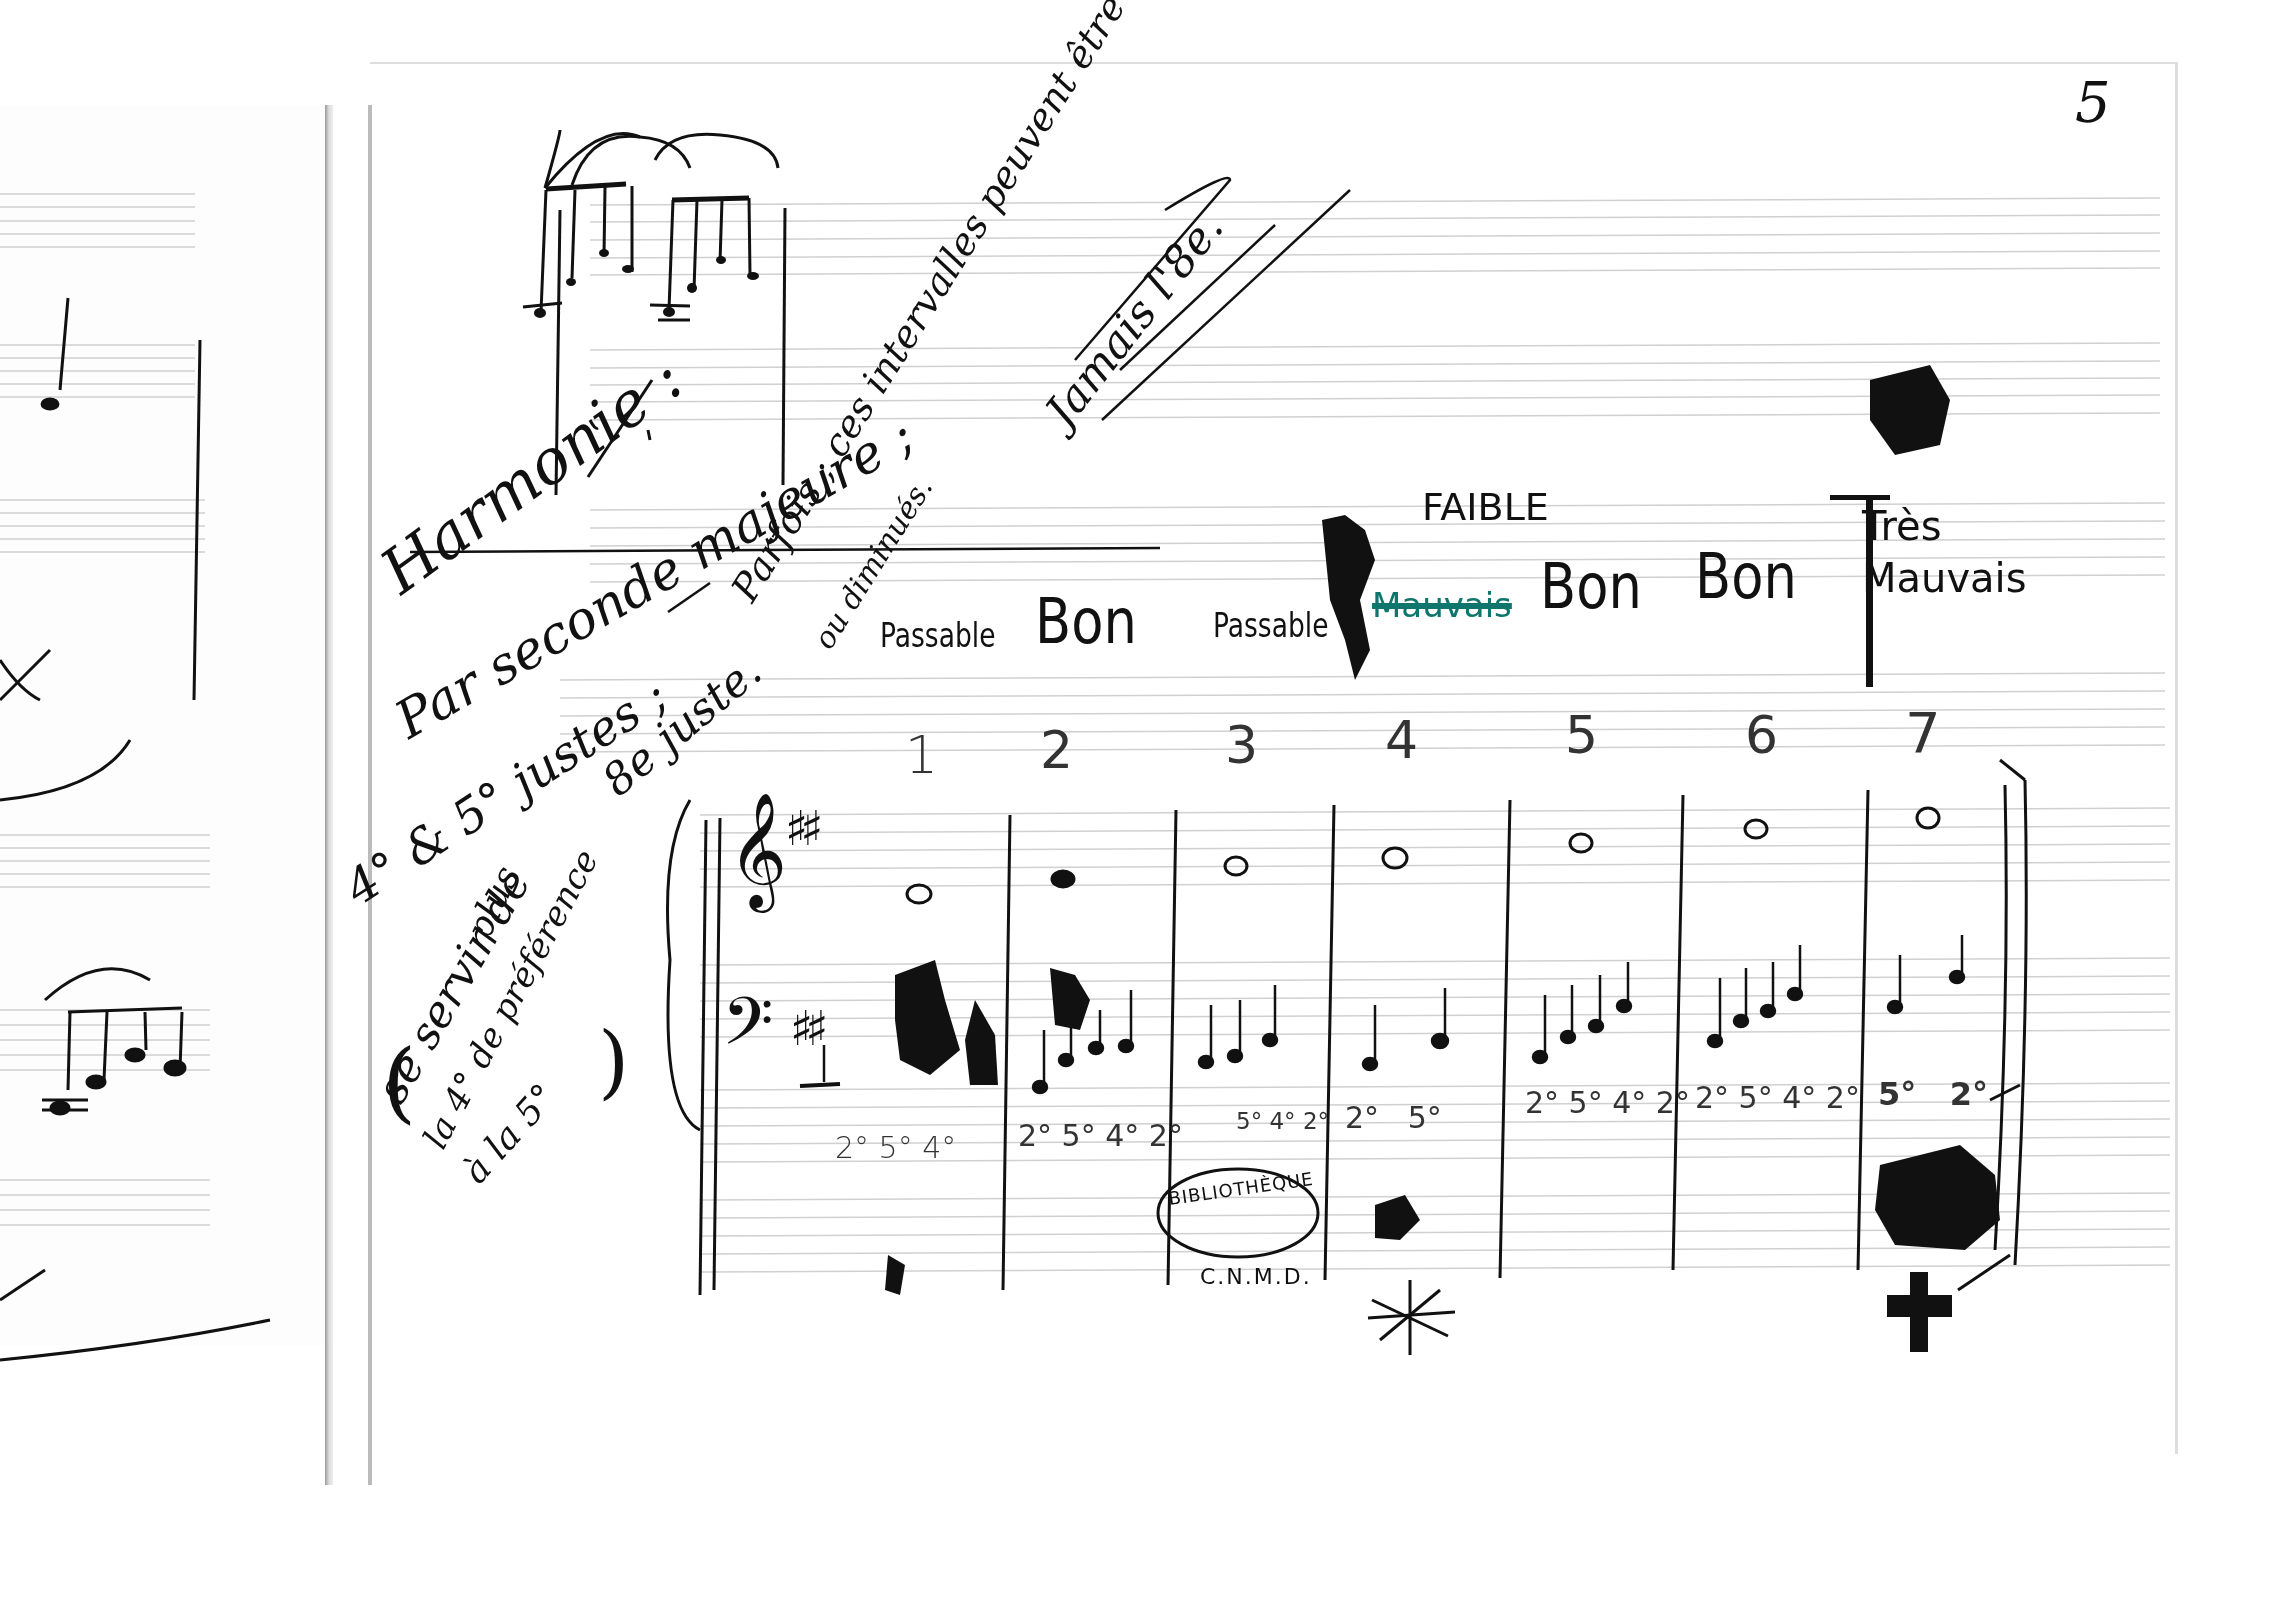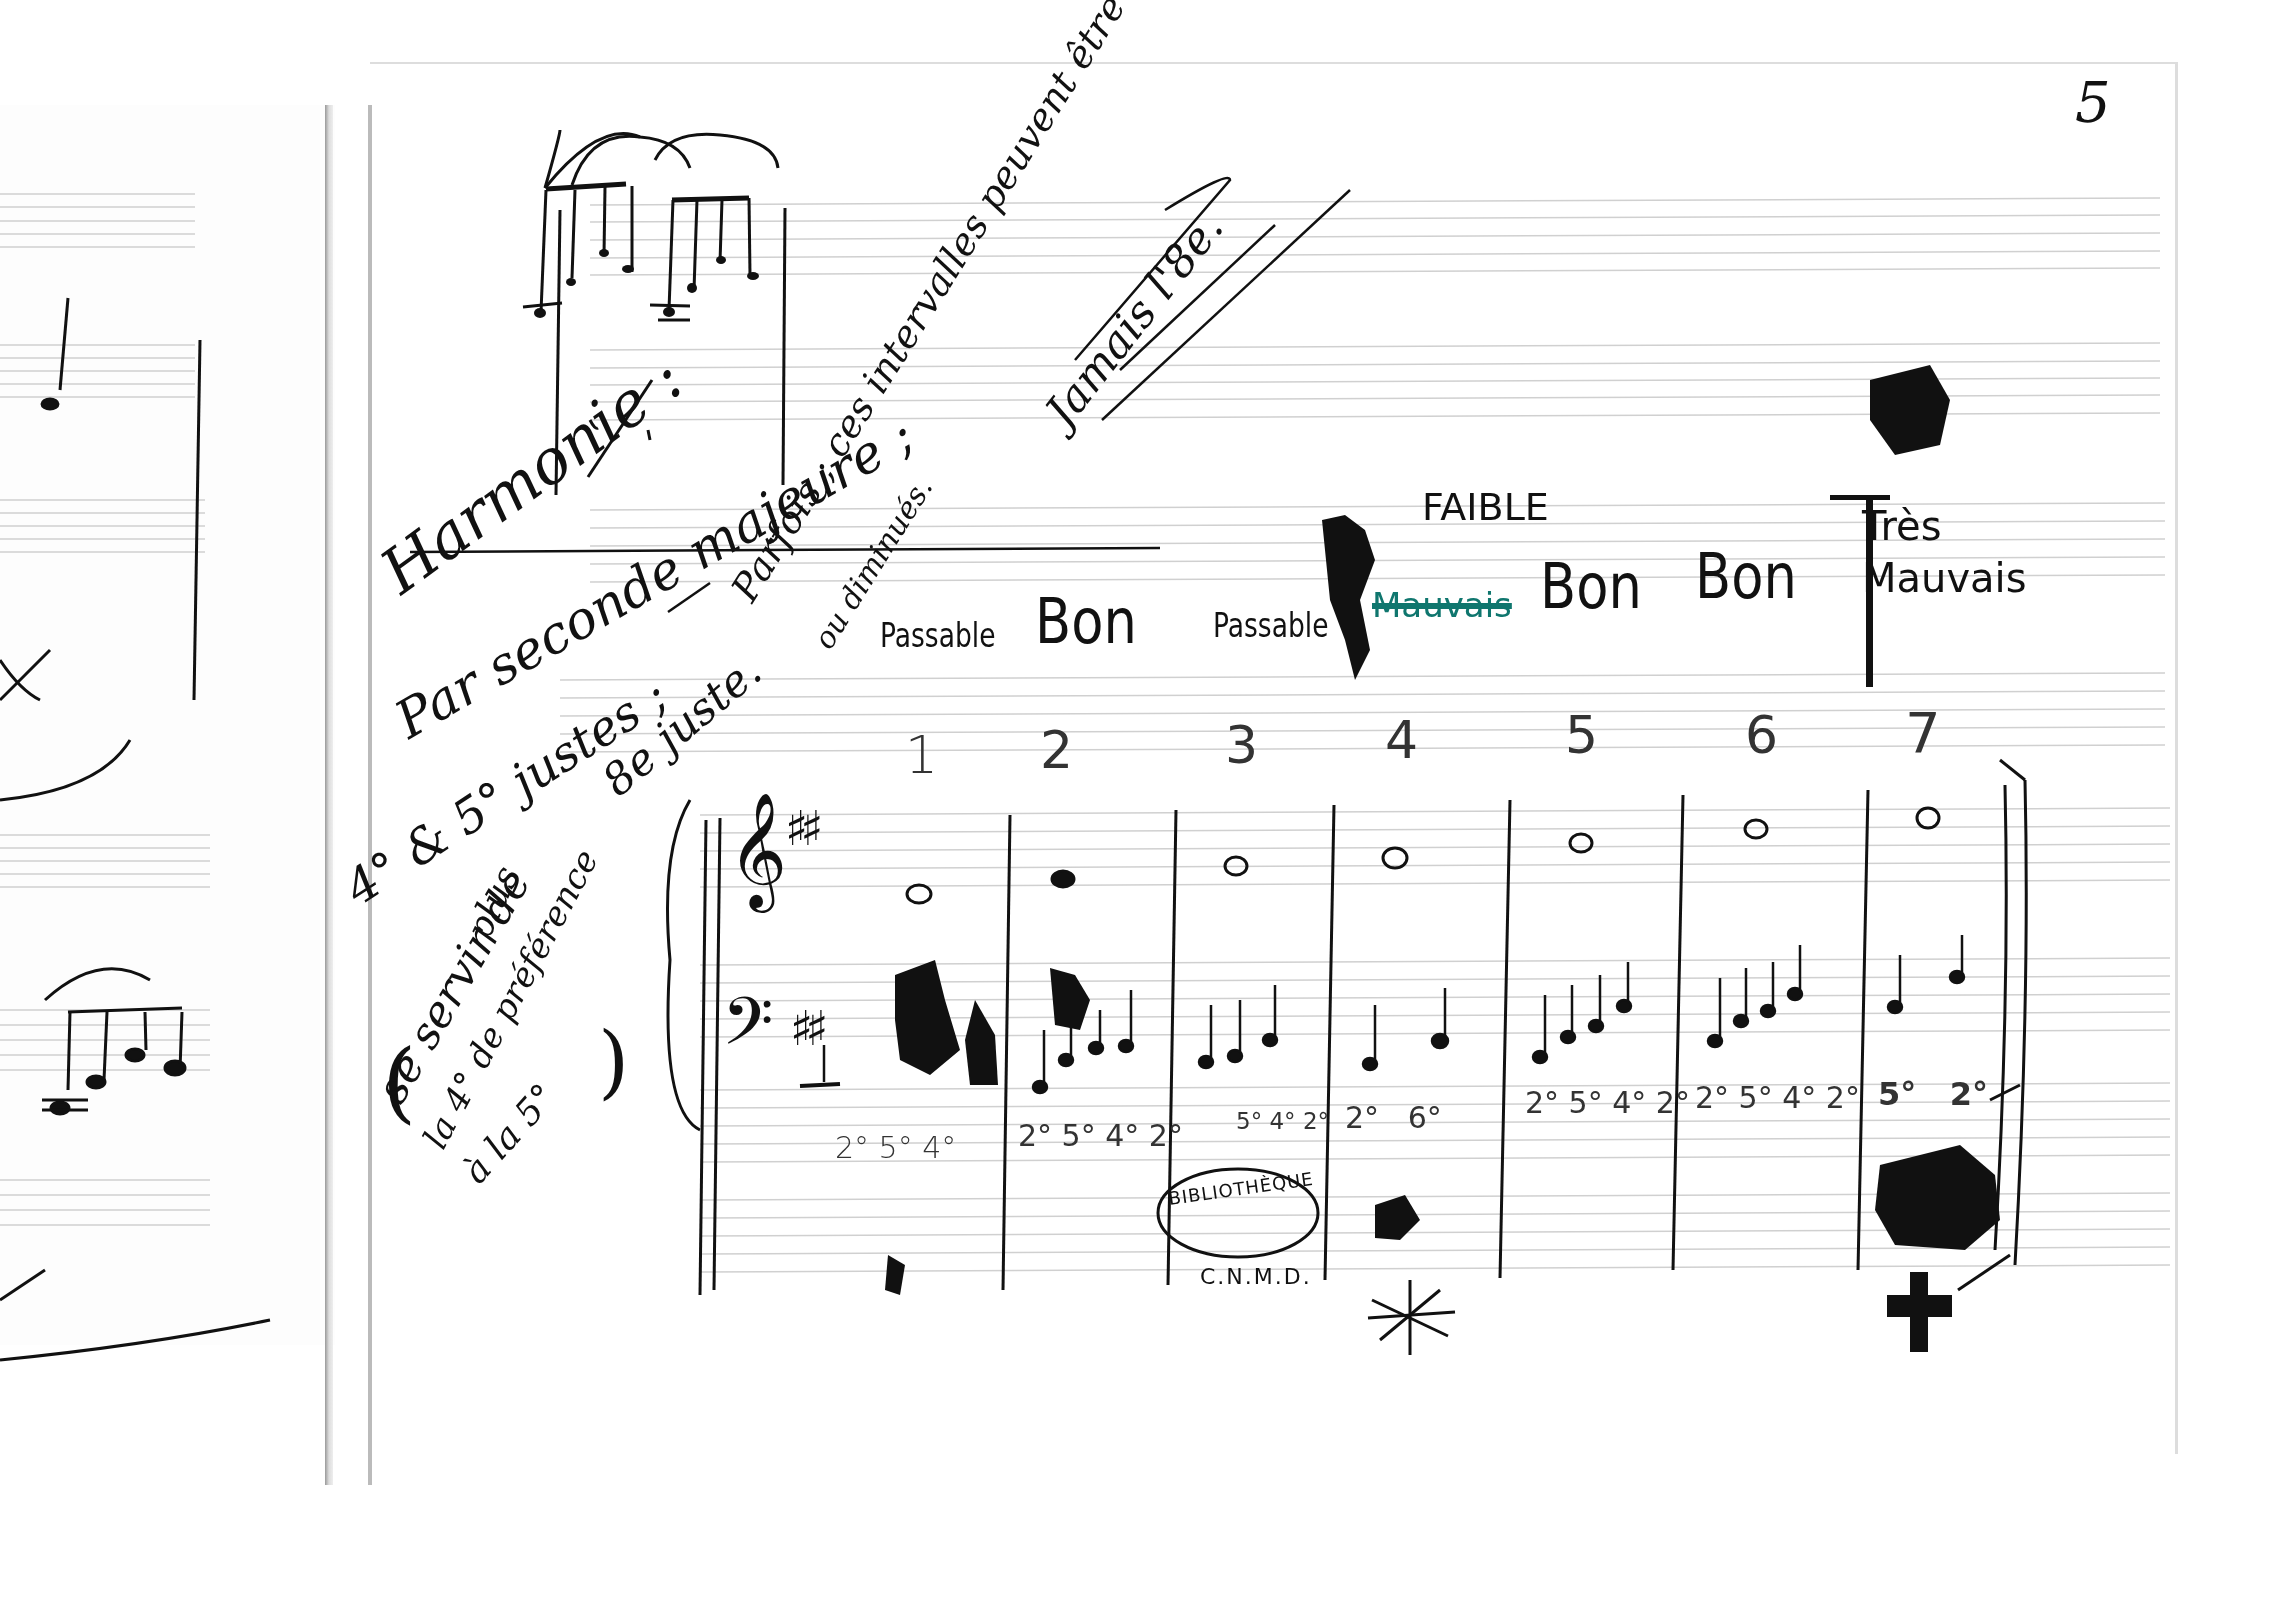--- a/index.html
+++ b/index.html
@@ -300,19 +300,19 @@
 <div class="abs print light" style="left:1905px;top:700px;font-size:56px;">7</div>
 
 <div class="abs" style="left:728px;top:800px;font-size:100px;line-height:1;font-family:'DejaVu Sans',sans-serif;">𝄞</div>
 <div class="abs print" style="left:785px;top:800px;font-size:48px;letter-spacing:-8px;">♯♯</div>
 <div class="abs" style="left:722px;top:990px;font-size:80px;line-height:1;font-family:'DejaVu Sans',sans-serif;">𝄢</div>
 <div class="abs print" style="left:790px;top:1000px;font-size:48px;letter-spacing:-8px;">♯♯</div>
 
 <div class="abs print light" style="left:835px;top:1130px;font-size:30px;font-weight:300;">2° 5° 4°</div>
 <div class="abs print light" style="left:1018px;top:1118px;font-size:30px;">2° 5° 4° 2°</div>
 <div class="abs print light" style="left:1212px;top:1108px;font-size:23px;margin-left:24px;">5° 4° 2°</div>
-<div class="abs print light" style="left:1345px;top:1100px;font-size:30px;white-space:pre;">2°   6°</div>
+<div class="abs print light" style="left:1345px;top:1100px;font-size:30px;white-space:pre;">2°   5°</div>
 <div class="abs print light" style="left:1525px;top:1085px;font-size:30px;">2° 5° 4° 2°</div>
 <div class="abs print light" style="left:1695px;top:1080px;font-size:30px;">2° 5° 4° 2°</div>
 <div class="abs print light" style="left:1878px;top:1075px;font-size:32px;white-space:pre;font-weight:bold;">5°   2°</div>
 
 <div class="abs print" style="left:1168px;top:1178px;font-size:18px;letter-spacing:1px;transform:rotate(-8deg);">BIBLIOTHÈQUE</div>
 <div class="abs print" style="left:1200px;top:1264px;font-size:22px;letter-spacing:2px;">C.N.M.D.</div>
 
 </body></html>

